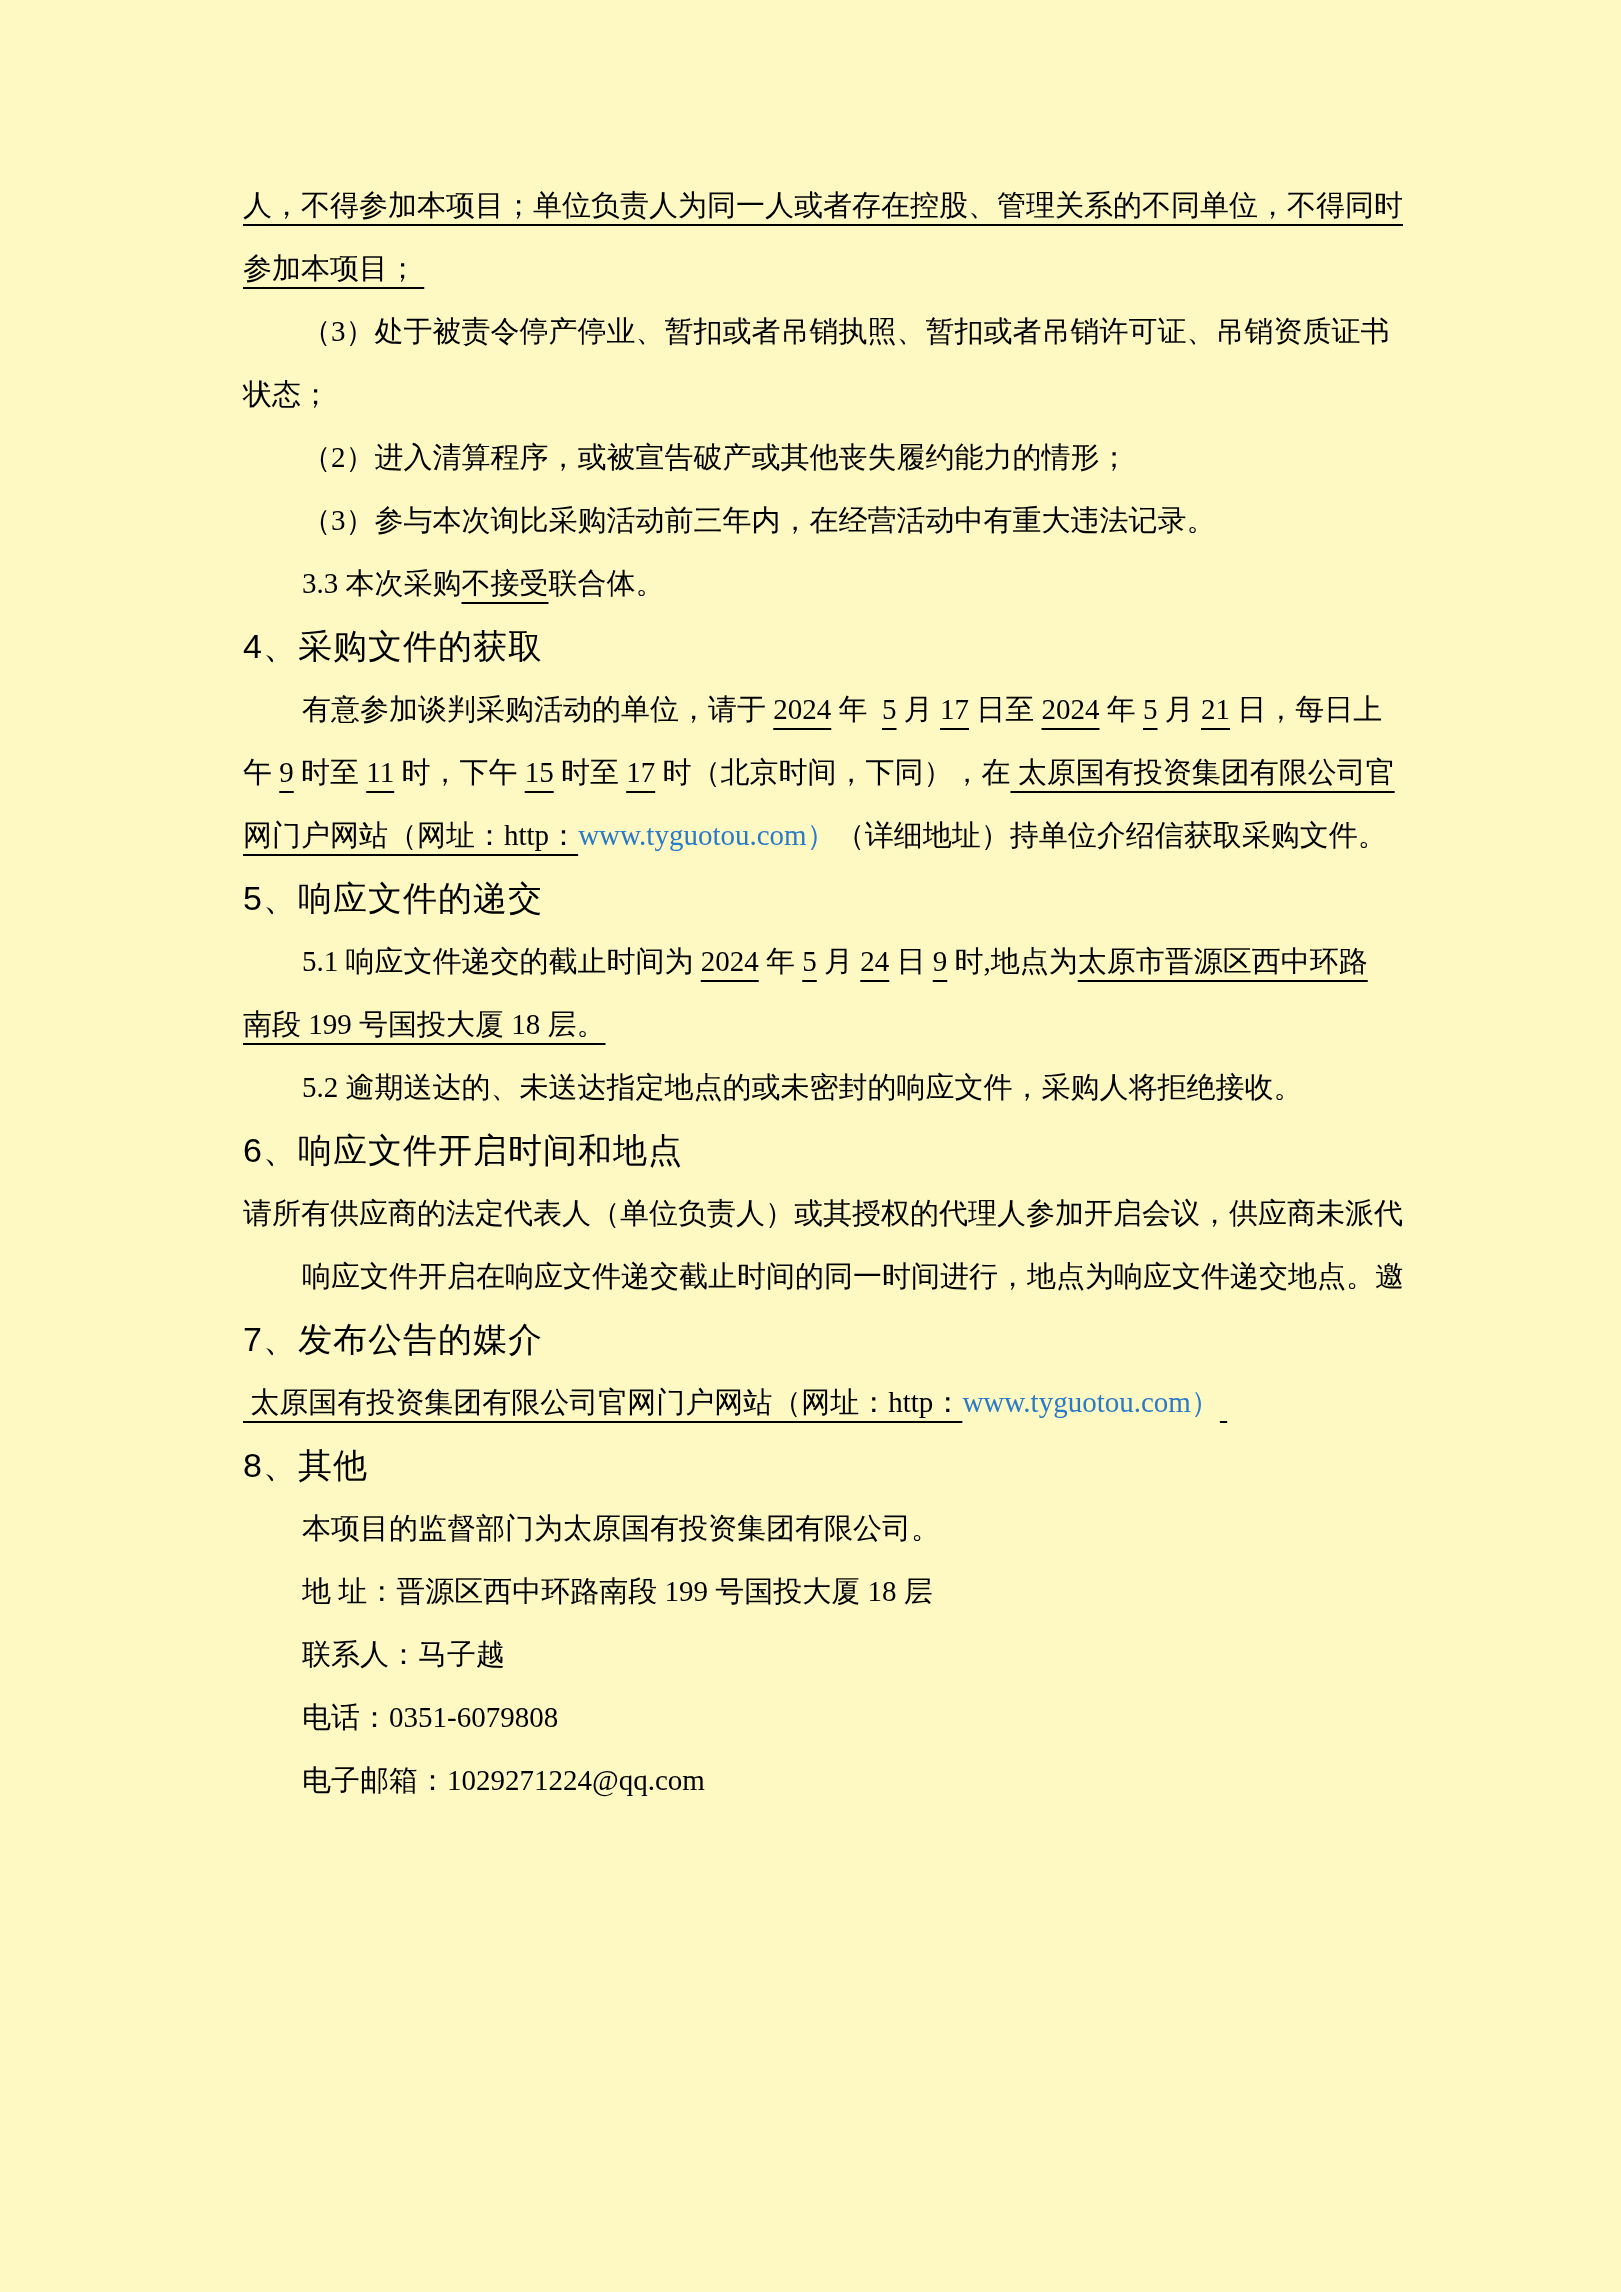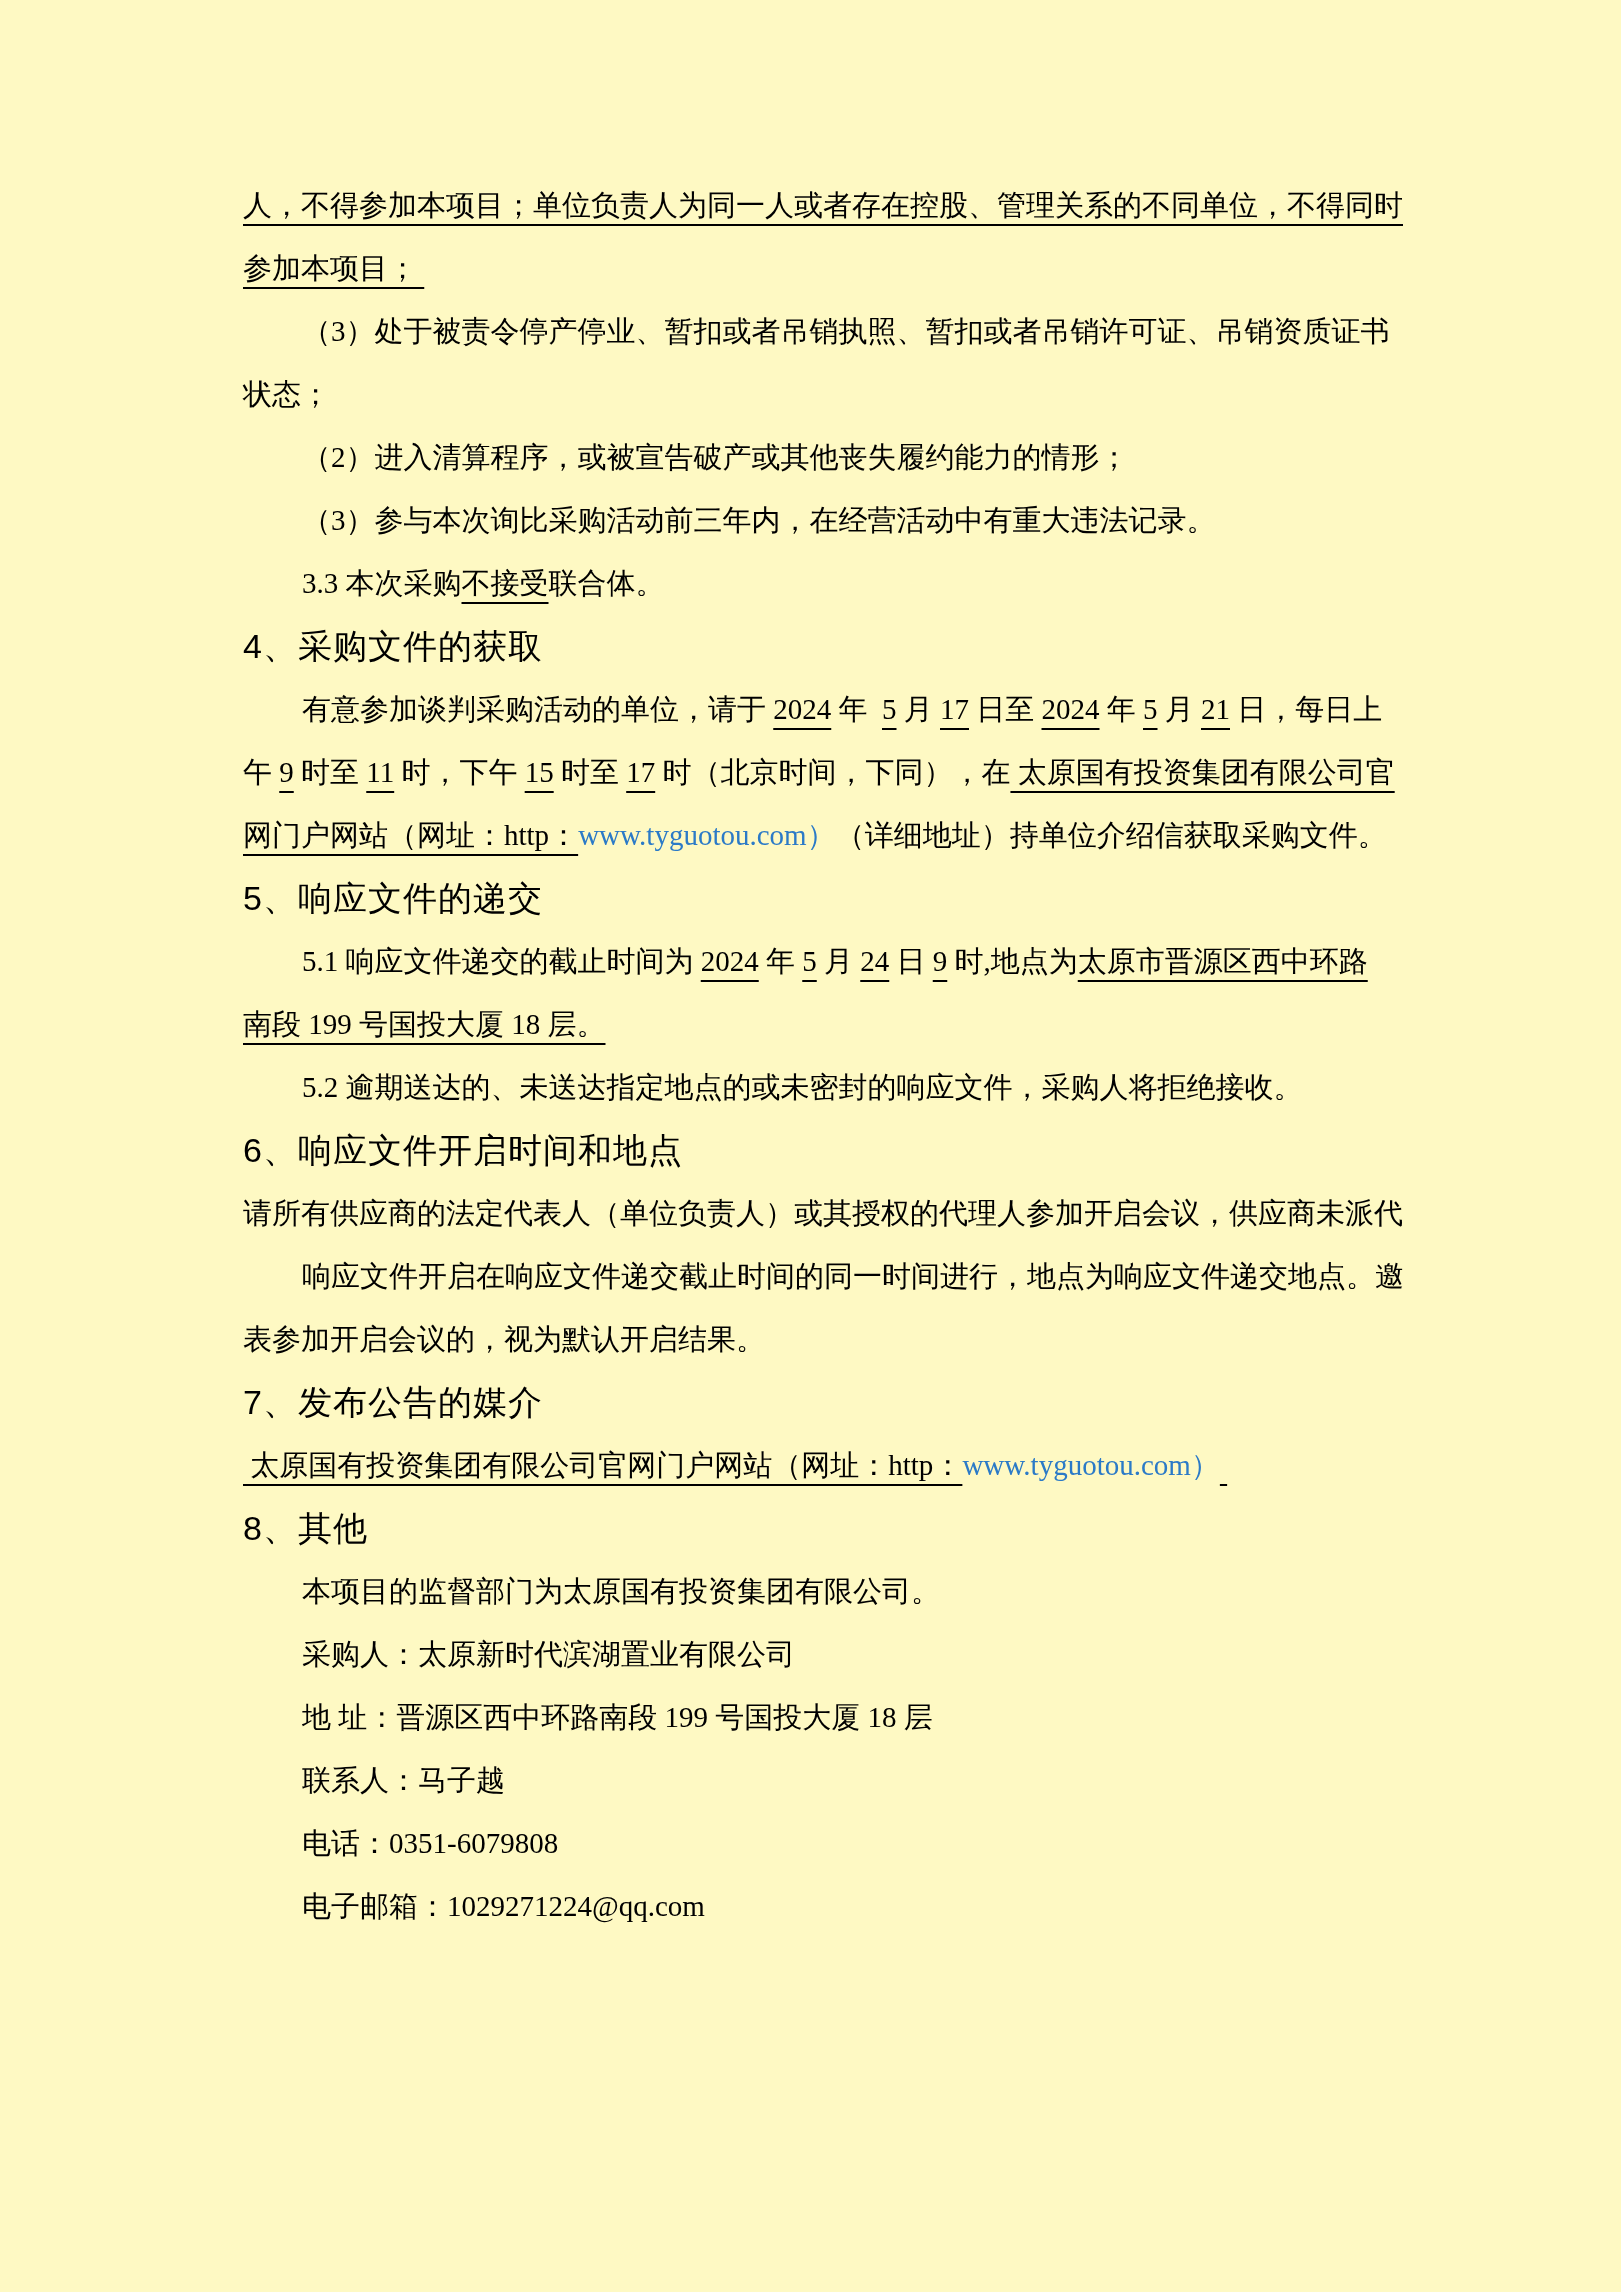--- a/index.html
+++ b/index.html
@@ -71,32 +71,30 @@
 
     <div class="ln ind"><span>5.1 响应文件递交的截止时间为 </span><span class="u">2024</span><span> 年 </span><span class="u">5</span><span> 月 </span><span class="u">24</span><span> 日 </span><span class="u">9</span><span> 时,地点为</span><span class="u">太原市晋源区西中环路</span></div>
 
     <div class="ln"><span class="u">南段 199 号国投大厦 18 层。</span></div>
     <div class="ln ind"><span>5.2 逾期送达的、未送达指定地点的或未密封的响应文件，采购人将拒绝接收。</span></div>
 
     <div class="ln h"><span>6、响应文件开启时间和地点</span></div>
 
     <div class="ln"><span>请所有供应商的法定代表人（单位负责人）或其授权的代理人参加开启会议，供应商未派代</span></div>
     <div class="ln ind"><span>响应文件开启在响应文件递交截止时间的同一时间进行，地点为响应文件递交地点。邀</span></div>
-    <div class="ln"><span>表参加开启会议的，视为默认开启结果。</span></div>
 
     <div class="ln h"><span>7、发布公告的媒介</span></div>
 
     <div class="ln"><span class="u"> 太原国有投资集团有限公司官网门户网站（网址：http：</span><span class="lnk">www.tyguotou.com）</span><span class="u"> </span></div>
 
     <div class="ln h"><span>8、其他</span></div>
 
     <div class="ln ind"><span>本项目的监督部门为太原国有投资集团有限公司。</span></div>
 
 
-    <div class="ln ind"><span>采购人：太原新时代滨湖置业有限公司</span></div>
     <div class="ln ind"><span>地 址：晋源区西中环路南段 199 号国投大厦 18 层</span></div>
     <div class="ln ind"><span>联系人：马子越</span></div>
     <div class="ln ind"><span>电话：0351-6079808</span></div>
     <div class="ln ind"><span>电子邮箱：1029271224@qq.com</span></div>
 
   </div>
 </div>
 
 
 </body></html>

